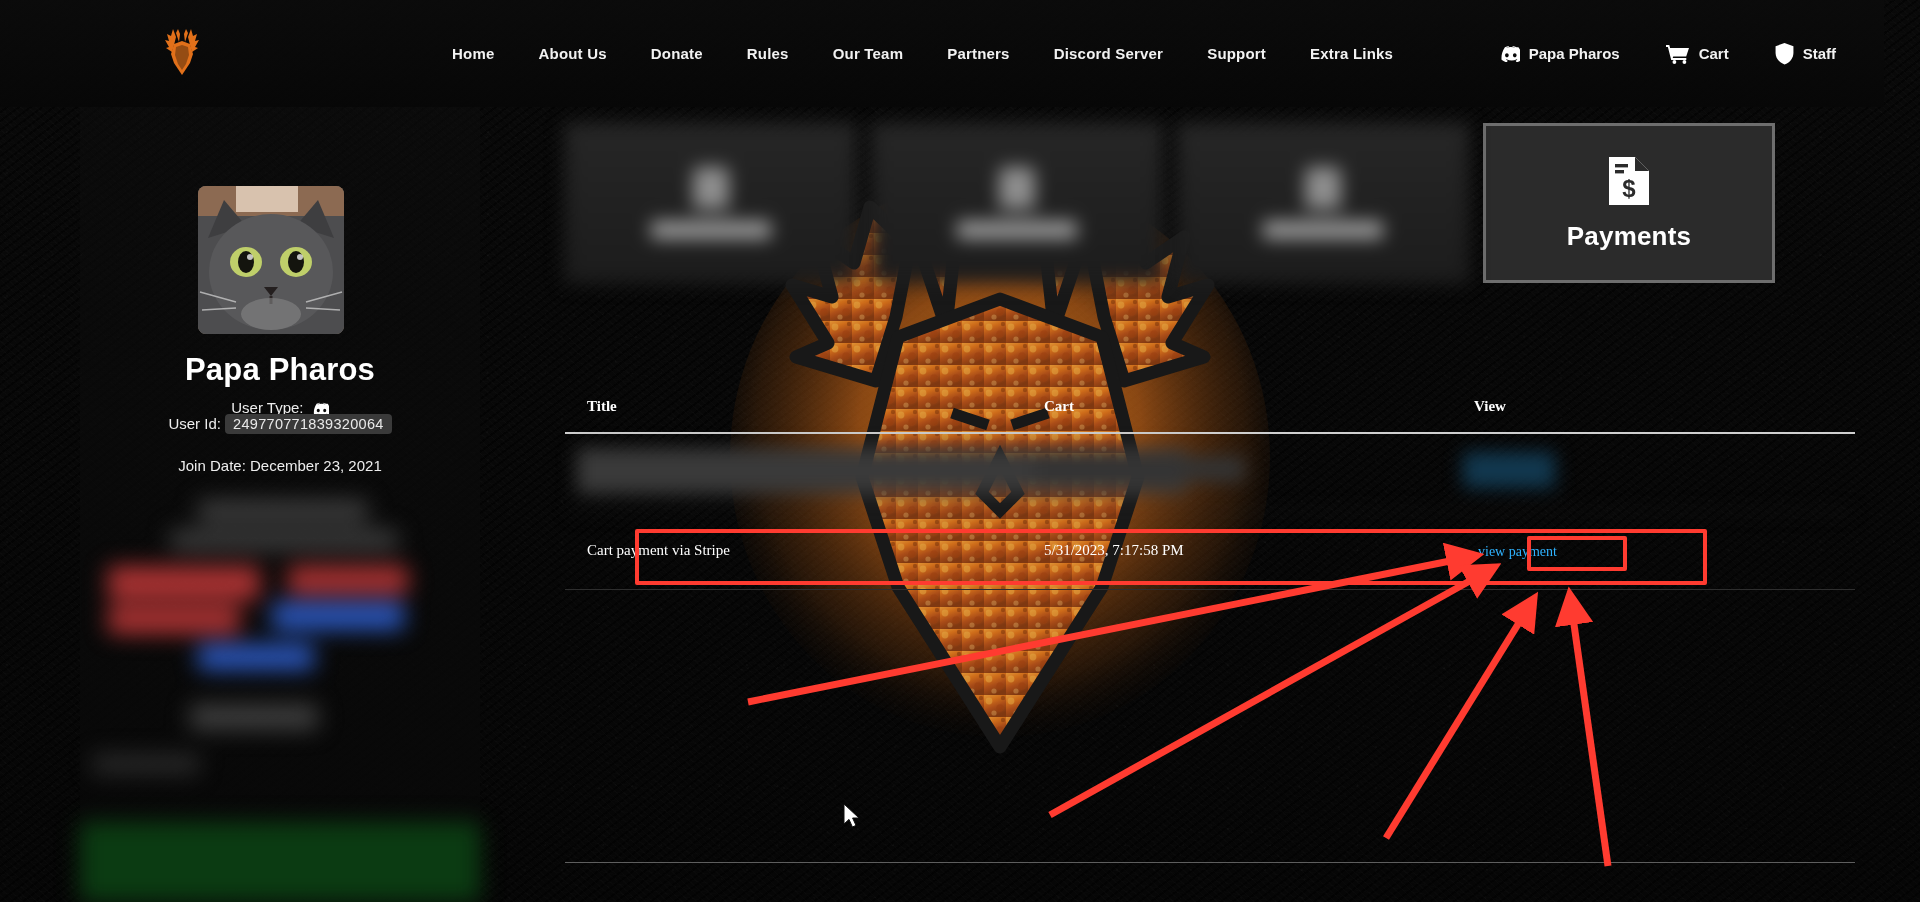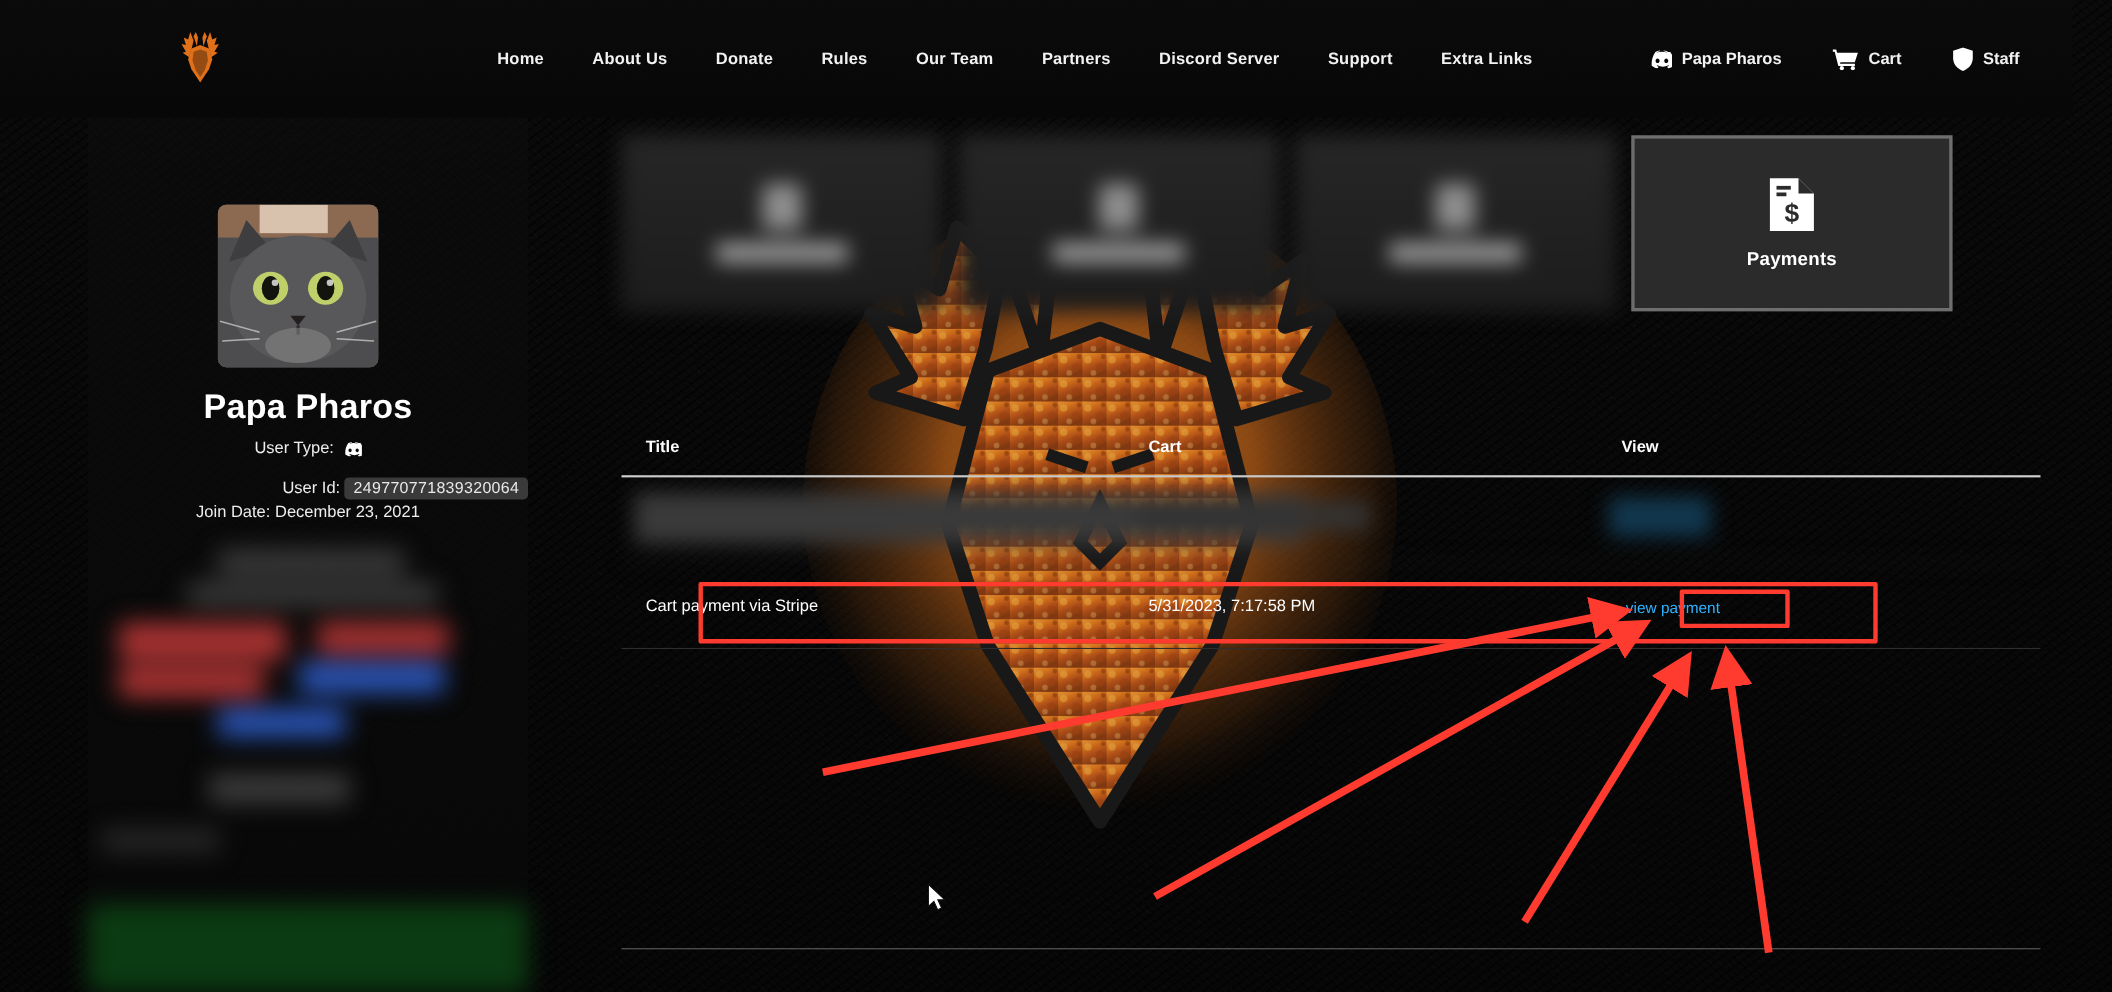--- a/index.html
+++ b/index.html
@@ -95,21 +95,21 @@
     text-align:center;
     font-size:31px; font-weight:700; color:#fff;
     letter-spacing:.2px;
   }
   .profile-line {
     position:absolute; left:0; width:400px;
     text-align:center;
     font-size:15px; color:#ededed; font-weight:500;
   }
   .p-usertype { top:292px; }
-  .p-userid   { top:328px;text-align:right; }
+  .p-userid   { top:308px; }
   .p-joindate { top:350px; }
   .userid-chip {
     background:#3a3a3a; color:#e9e9e9;
     padding:2px 8px; border-radius:4px;
     font-size:14.5px; letter-spacing:.3px;
   }
   .inline-discord { display:inline-block; vertical-align:-3px; margin-left:3px; }
 
   
   .side-blur {
@@ -150,32 +150,32 @@
   .card-blur .glyph { width:36px; height:42px; background:#8e8e8e; border-radius:6px 6px 2px 2px; }
   .card-blur .cap   { width:120px; height:18px; background:#9a9a9a; border-radius:3px; }
   .card-active {
     width:292px; height:160px;
     background:#2b2b2b;
     border:3px solid #6e6e6e;
     display:flex; flex-direction:column; align-items:center; justify-content:center; gap:14px;
     cursor:pointer;
   }
   .card-active .label {
-    font-size:17px; font-weight:700; color:#fff; letter-spacing:.2px;
+    font-size:26px; font-weight:700; color:#fff; letter-spacing:.2px;
   }
 
   
   .section-title {
     position:absolute; left:0; top:233px; width:1290px;
     text-align:center;
     font-size:30px; font-weight:700; color:#fff;
   }
 
   
-  .table { position:absolute; left:0; top:285px; width:1290px; }
+  .table { position:absolute; left:0; top:285px; width:1290px;font-family:Liberation Serif, serif; }
   .thead {
     position:relative; height:42px;
     border-bottom:2px solid #cfcfcf;
   }
   .th {
     position:absolute; top:6px;
     font-size:15px; font-weight:700; color:#fff;
   }
   .th-title { left:22px; }
   .th-date  { left:479px; }

